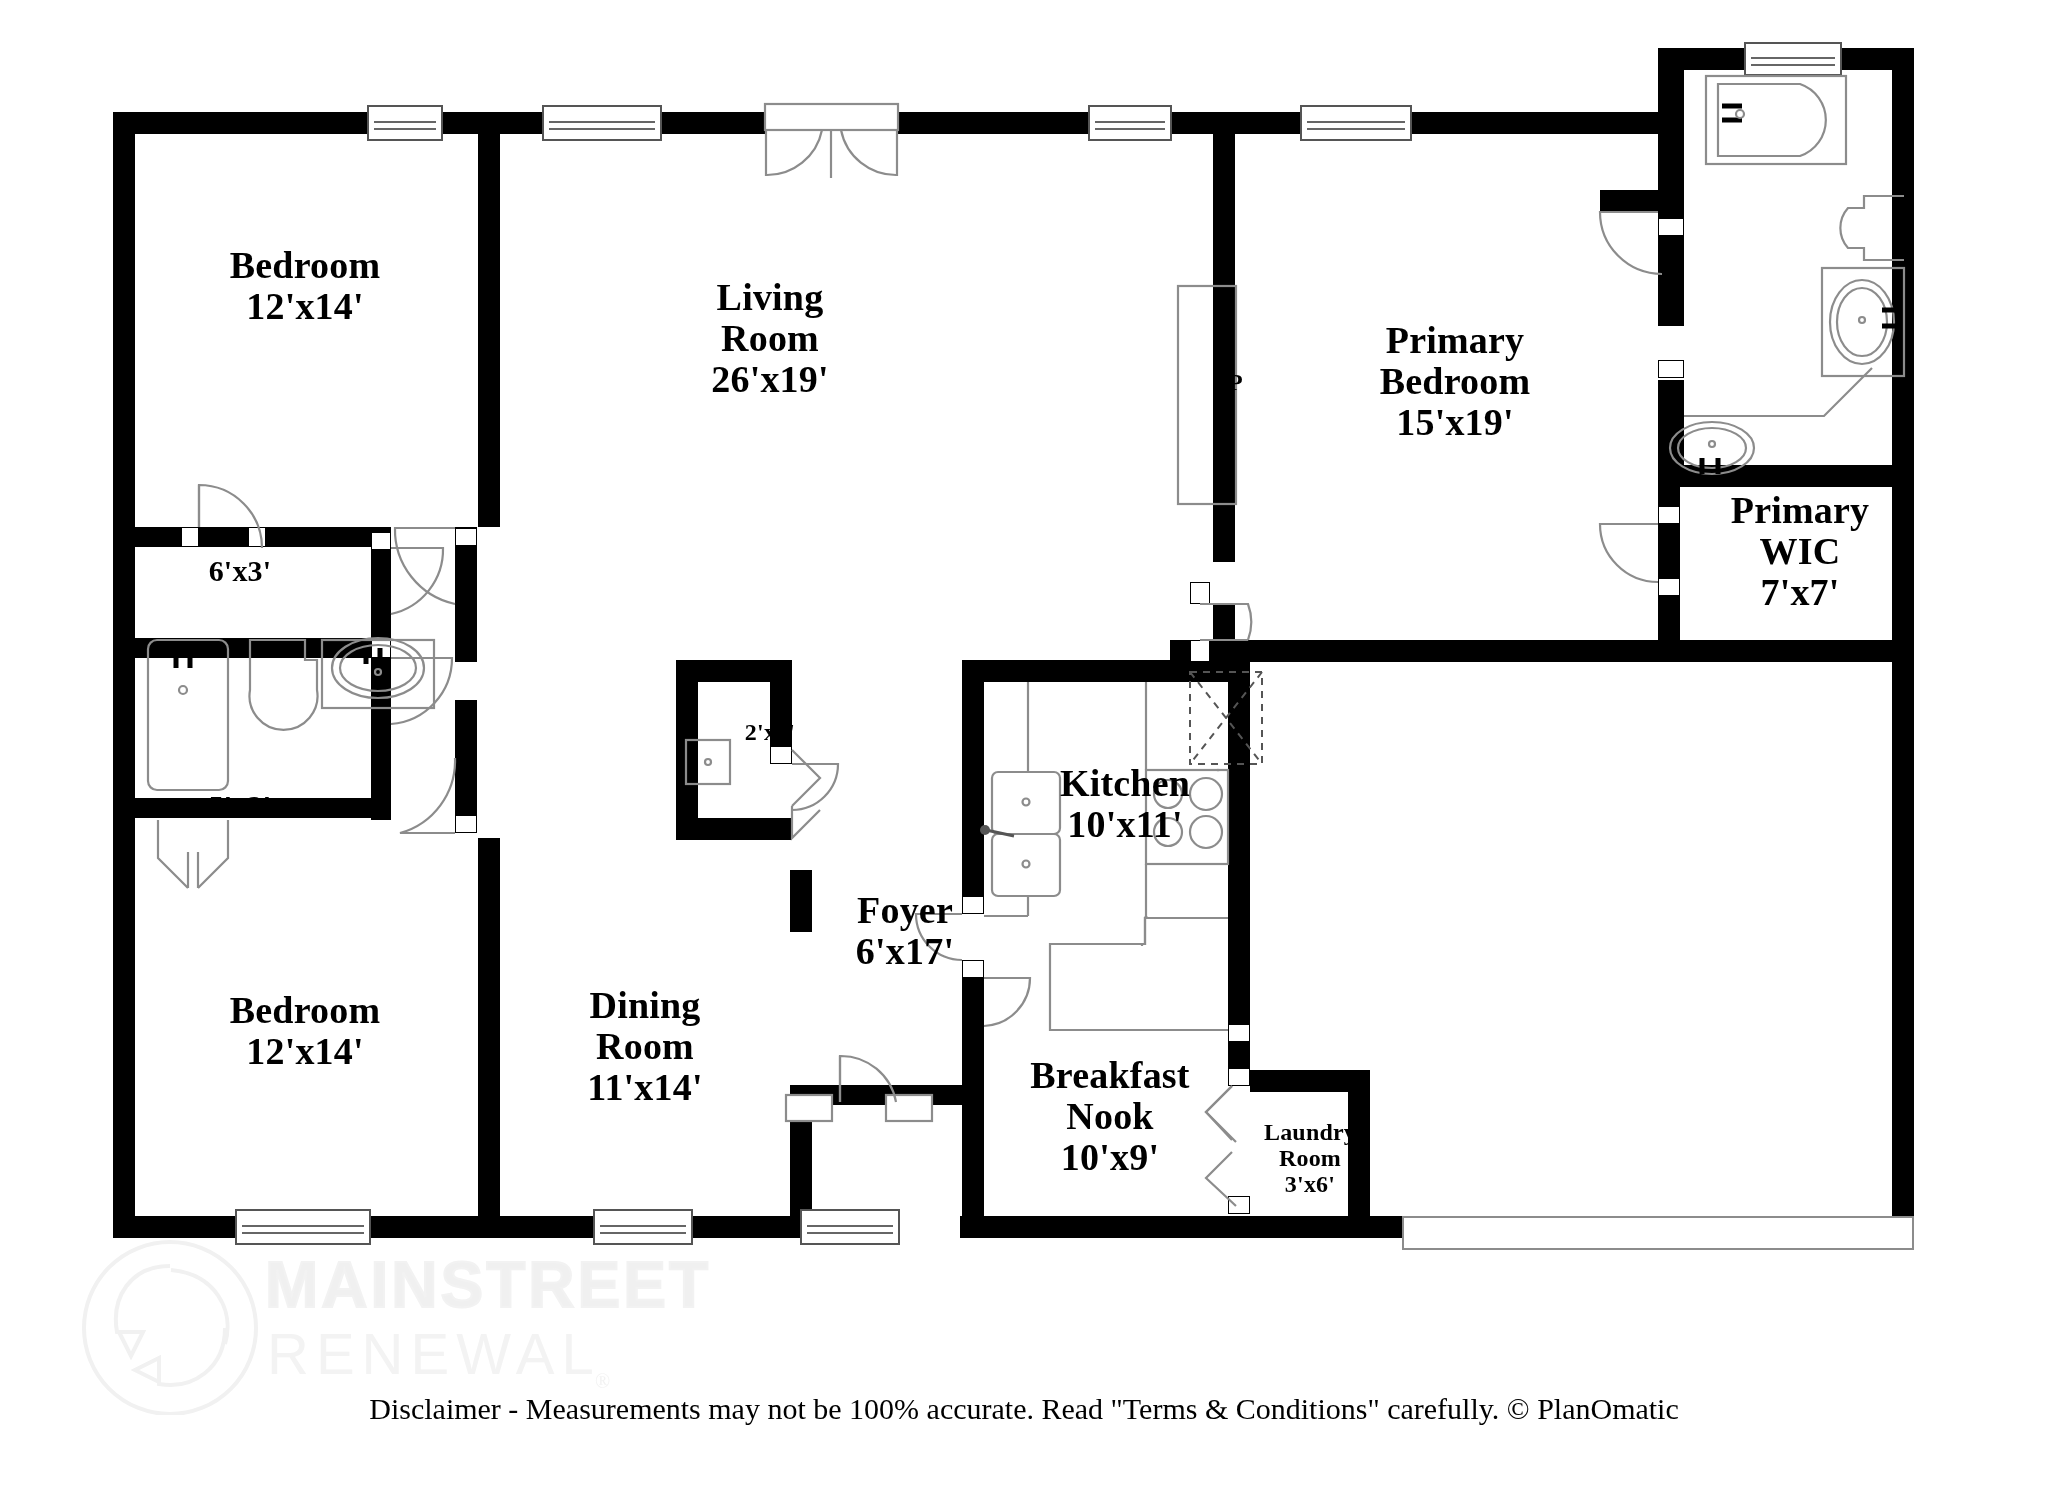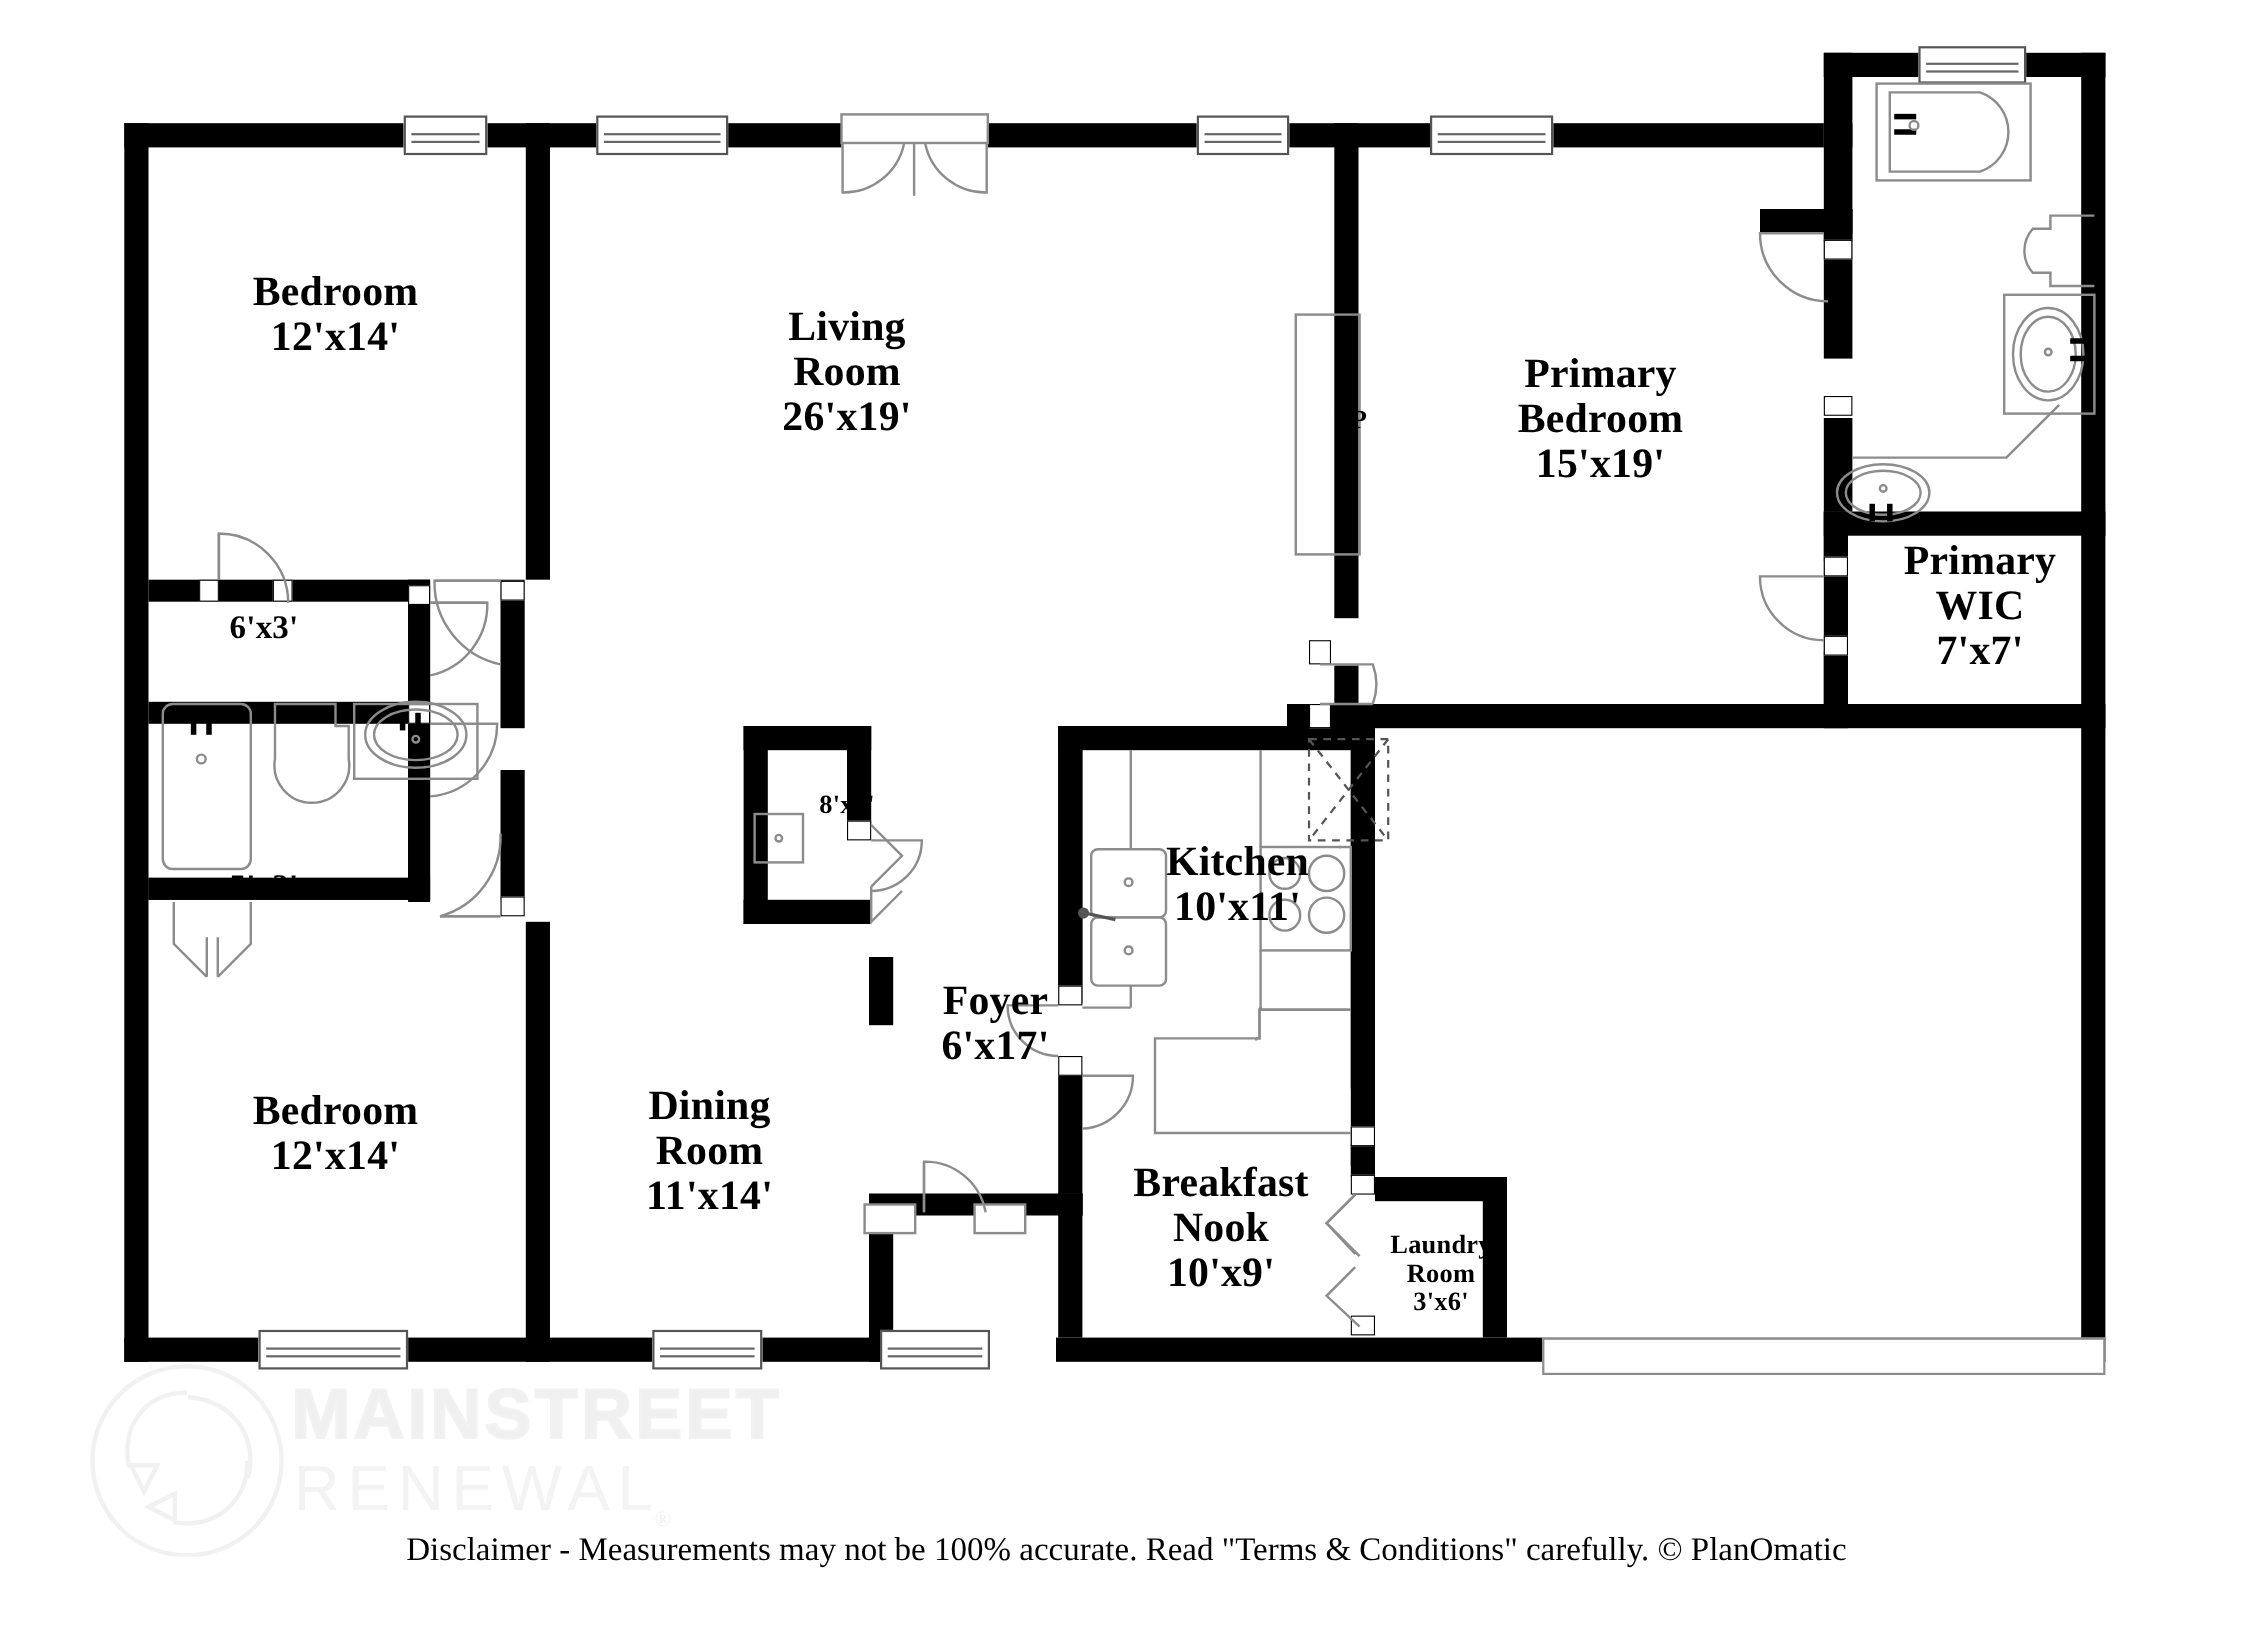--- a/index.html
+++ b/index.html
@@ -335,21 +335,21 @@
   <div class="label room-lg" style="left:1010px;top:763px;width:230px;">Kitchen
 10'x11'</div>
   <div class="label room-lg" style="left:990px;top:1055px;width:240px;text-align:center;">Breakfast
 Nook
 10'x9'</div>
   <div class="label room-xs" style="left:1248px;top:1120px;width:124px;">Laundry
 Room
 3'x6'</div>
   <div class="label room-md" style="left:140px;top:555px;width:200px;">6'x3'</div>
   <div class="label room-md" style="left:140px;top:790px;width:200px;">5'x2'</div>
-  <div class="label room-sm" style="left:710px;top:720px;width:120px;">8'x6'</div>
+  <div class="label room-sm" style="left:710px;top:720px;width:120px;">2'x6'</div>
   <div class="label room-sm" style="left:1180px;top:370px;width:56px;margin-left:20px;">FP</div>
 
   <div id="wm">
     <svg width="200" height="175" viewBox="0 0 200 175">
       <g fill="none" stroke="#f1f1f1" stroke-width="4">
         <ellipse cx="95" cy="88" rx="86" ry="86"></ellipse>
         <path d="M95 26 C55 26 36 58 42 92 L68 92 L56 116 L44 92"></path>
         <path d="M150 88 C150 128 118 150 84 144 L84 118 L60 130 L84 142"></path>
         <path d="M96 30 C140 34 160 70 150 104"></path>
       </g>

